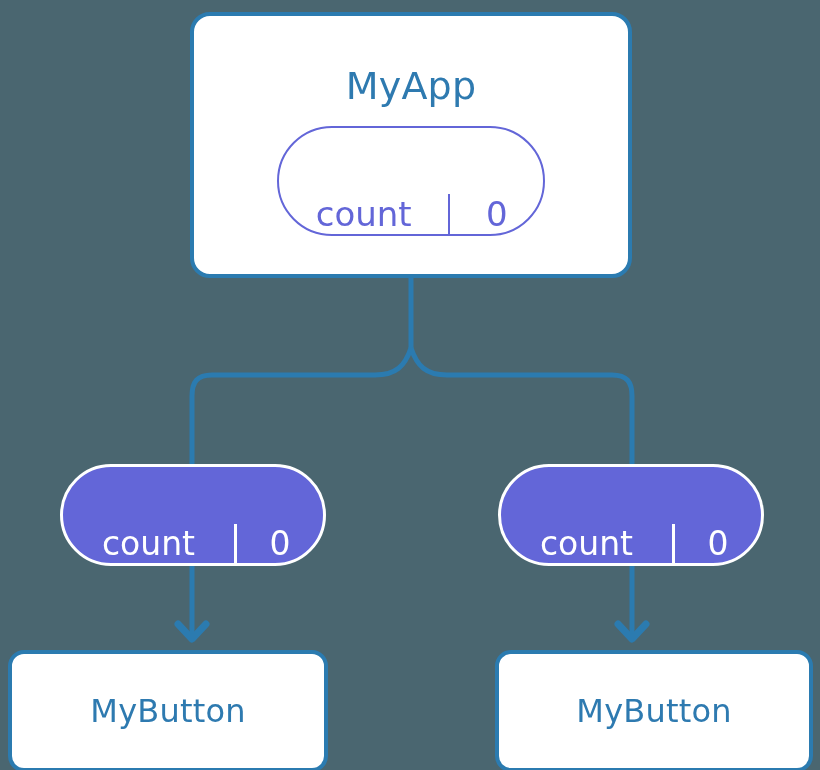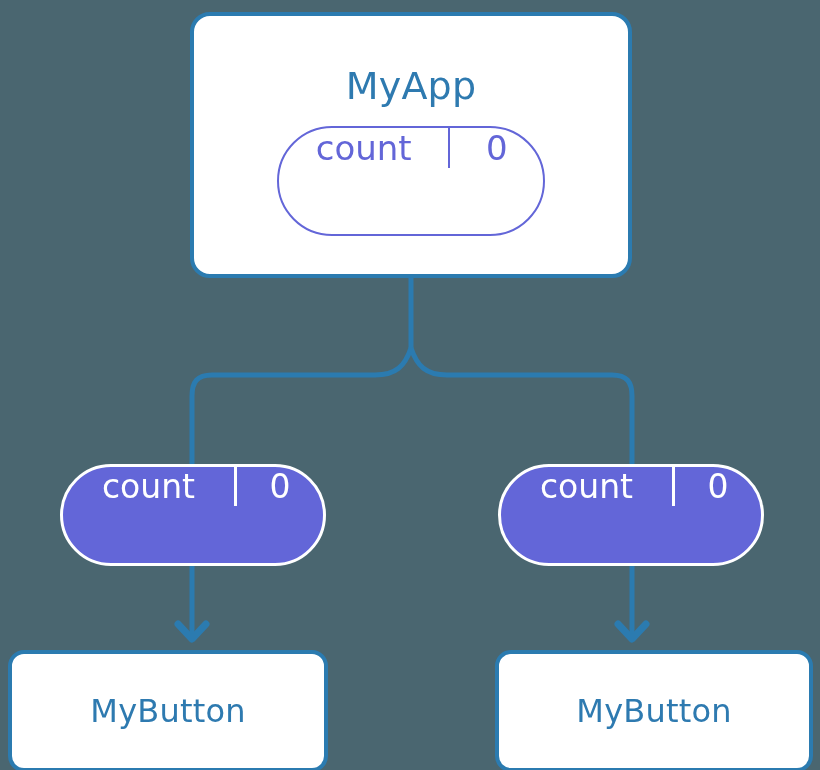--- a/index.html
+++ b/index.html
@@ -71,21 +71,21 @@
     justify-content: center;
   }
   #button-node-left  { left: 8px;   top: 650px; width: 320px; }
   #button-node-right { left: 495px; top: 650px; width: 318px; }
   .button-node .node-title { font-size: 32px; margin: 0; }
 
   
   .state-pill {
     position: absolute;
     display: flex;
-    align-items: flex-start;
+    align-items: flex-end;
     border-radius: 999px;
     box-sizing: border-box;
     z-index: 3;
     overflow: hidden;
   }
   .pill-key, .pill-value {
     display: flex;
     align-items: center;
     justify-content: center;
     box-sizing: border-box;

